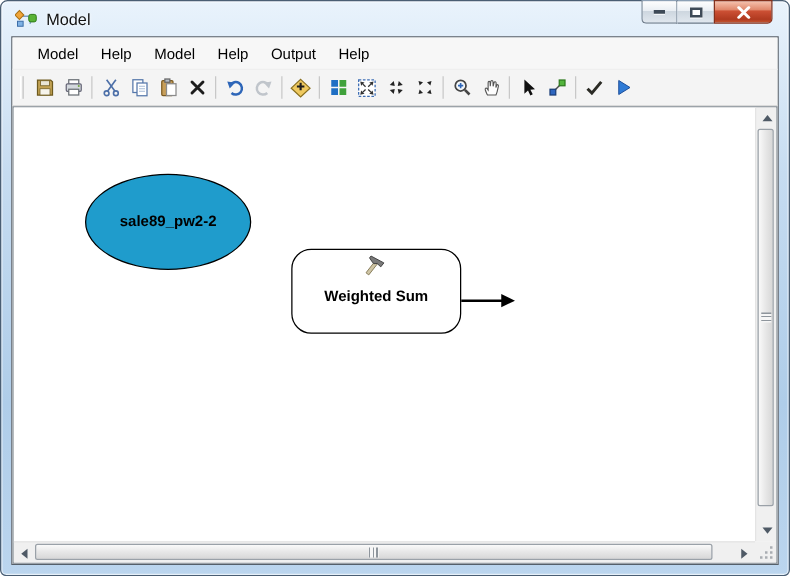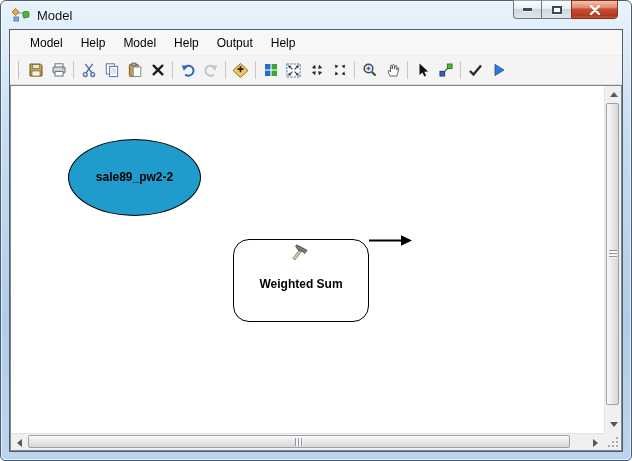--- a/index.html
+++ b/index.html
@@ -257,21 +257,21 @@
     </div>
 
     <div class="workarea">
       <div class="canvas">
 
         <div class="node ellipse" style="left: 57px; top: 53px; width: 133px; height: 77px; background-color: rgb(31, 156, 204);">
           <span class="label-wrap">sale89_pw2-2</span>
         </div>
 
 
-        <div class="node toolbox" style="left: 222px; top: 113px; width: 136px; height: 83px; background-color: rgb(255, 255, 255); margin-top: 40px;">
+        <div class="node toolbox" style="left: 222px; top: 113px; width: 136px; height: 68px; background-color: rgb(255, 255, 255);">
           <svg class="hammer" width="22" height="22" viewBox="0 0 22 22">
             <g transform="rotate(38 11 7)">
               <rect x="9.6" y="5" width="2.8" height="13.5" fill="#CFC5A5" stroke="#857A58" stroke-width="0.7"></rect>
               <path d="M4.5 5.5 L16 3.5 L16 7.5 L12 7.2 L10 9 L7.5 8.4 L4.5 7.4 Z" fill="#7A7A7A" stroke="#3F3F3F" stroke-width="0.7"></path>
             </g>
           </svg>
           <span style="margin-top:8px;">Weighted Sum</span>
         </div>
 
         <svg class="connector" style="left:357px;top:146px;" width="46" height="17" viewBox="0 0 46 17">

